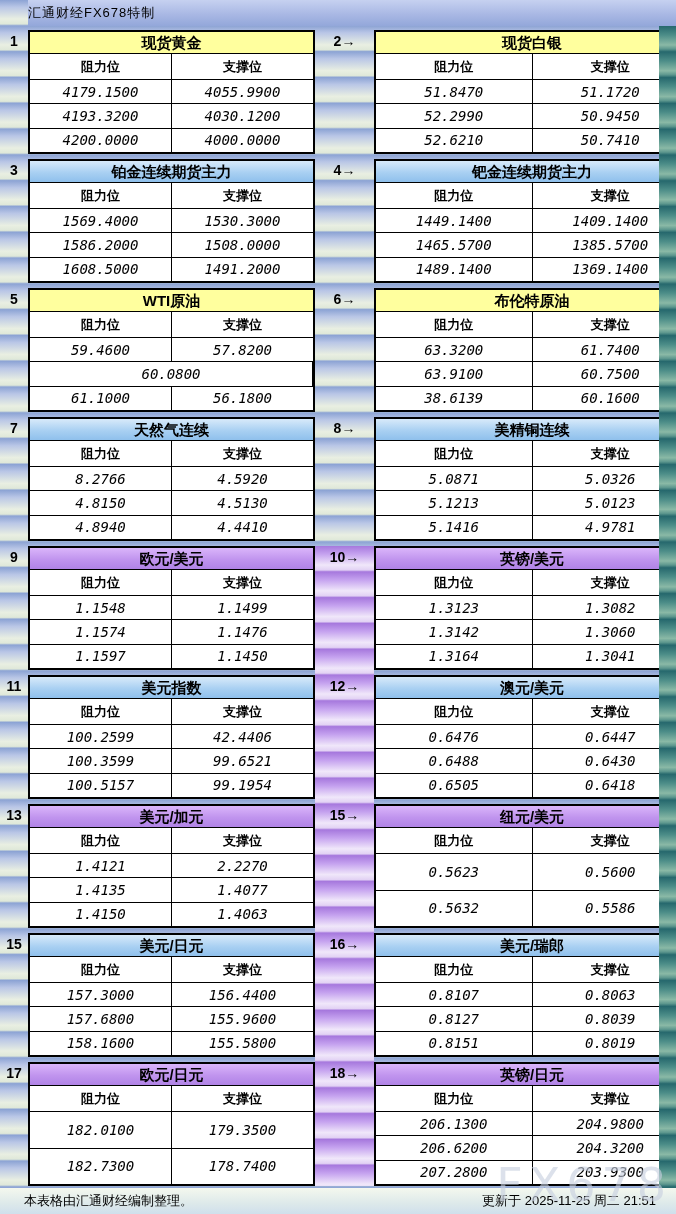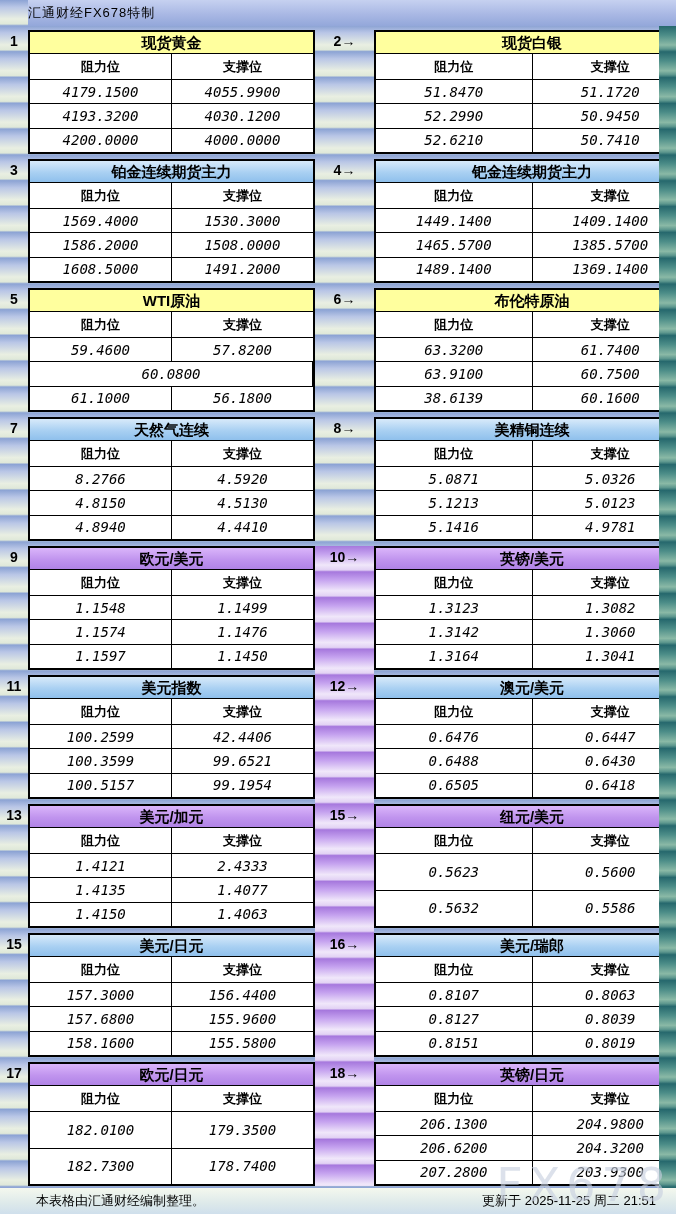--- a/index.html
+++ b/index.html
@@ -53,21 +53,21 @@
   .num {
     font-family:"DejaVu Sans Mono", monospace; font-size:14px;
     display:flex; align-items:center; justify-content:center;
   }
   .bottom-bar {
     position:absolute; bottom:0; left:0; right:0; height:26px; z-index:3;
     background:linear-gradient(180deg,#f4f8ee 0%,#dde9ea 60%,#cfdfec 100%);
     display:flex; justify-content:space-between; align-items:center;
     font-size:13px;
   }
-  .bottom-bar .src { padding-left:36px; }
+  .bottom-bar .src { padding-left:24px; }
   .bottom-bar .upd { padding-right:20px; }
   .watermark {
     position:absolute; right:4px; bottom:6px; z-index:4;
     font-family:"DejaVu Sans", sans-serif; font-size:46px; line-height:1;
     letter-spacing:6px; color:rgba(198,207,222,0.62); font-weight:400;
     pointer-events:none;
   }
 </style>
 </head>
 <body>
@@ -386,21 +386,21 @@
         </div>
         <div class="panel panel-l">
           <div class="panel-title theme-purple">美元/加元</div>
           <div class="panel-head">
             <div class="cell">阻力位</div>
             <div class="cell">支撑位</div>
           </div>
           <div class="panel-body">
             <div class="panel-row">
               <div class="cell num">1.4121</div>
-              <div class="cell num">2.4333</div>
+              <div class="cell num">2.2270</div>
             </div>
             <div class="panel-row">
               <div class="cell num">1.4135</div>
               <div class="cell num">1.4077</div>
             </div>
             <div class="panel-row">
               <div class="cell num">1.4150</div>
               <div class="cell num">1.4063</div>
             </div>
           </div>

